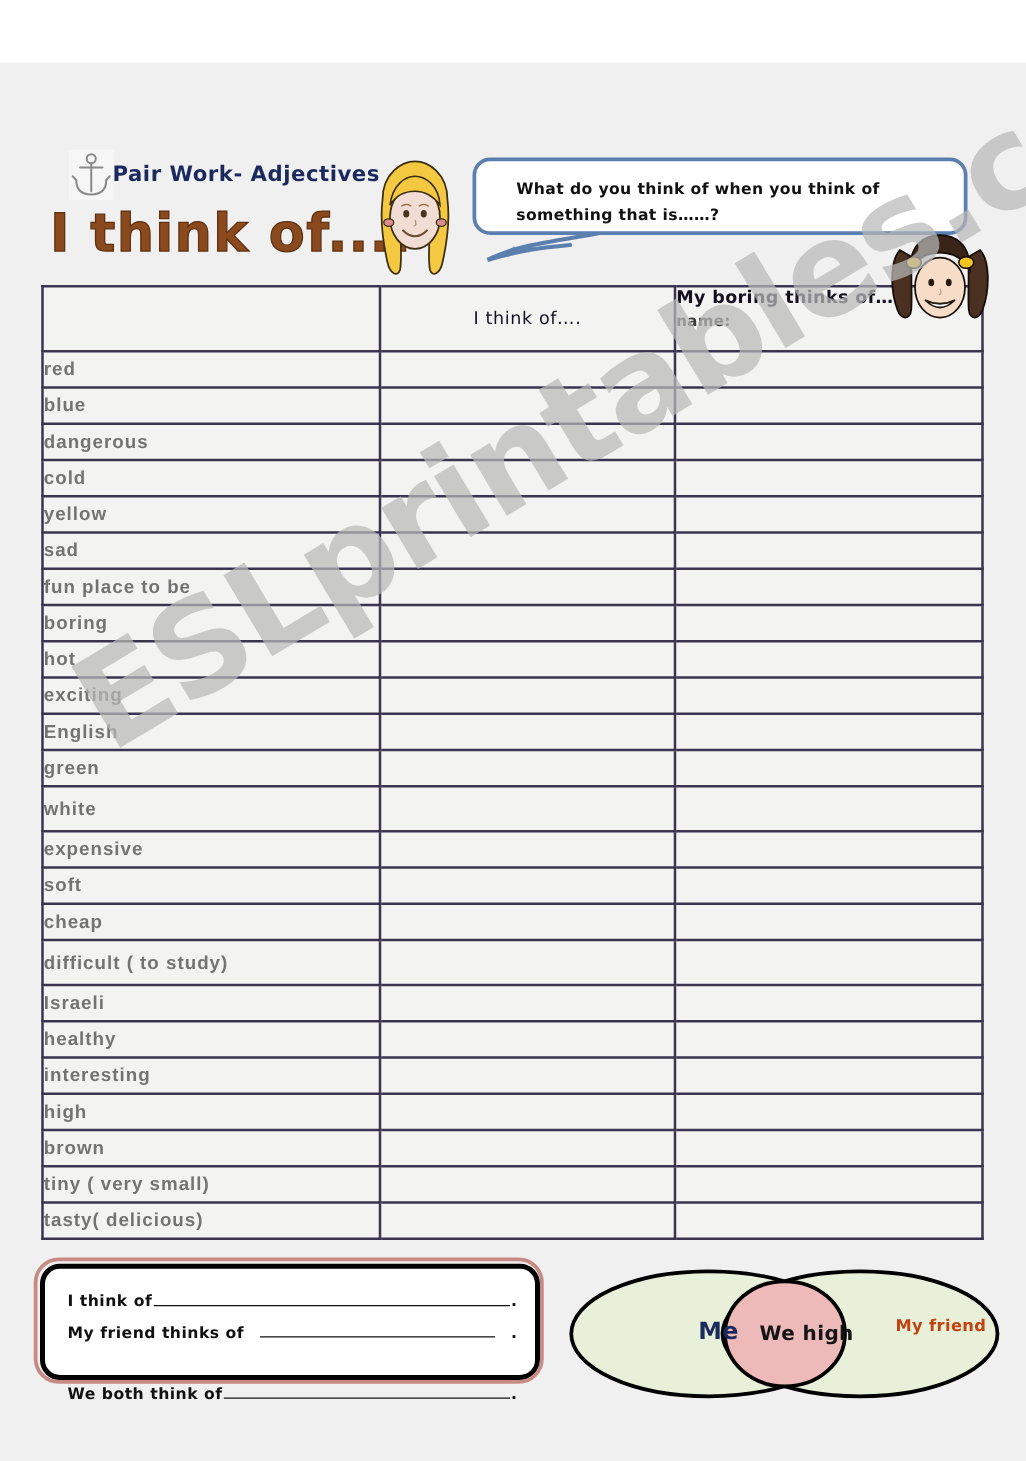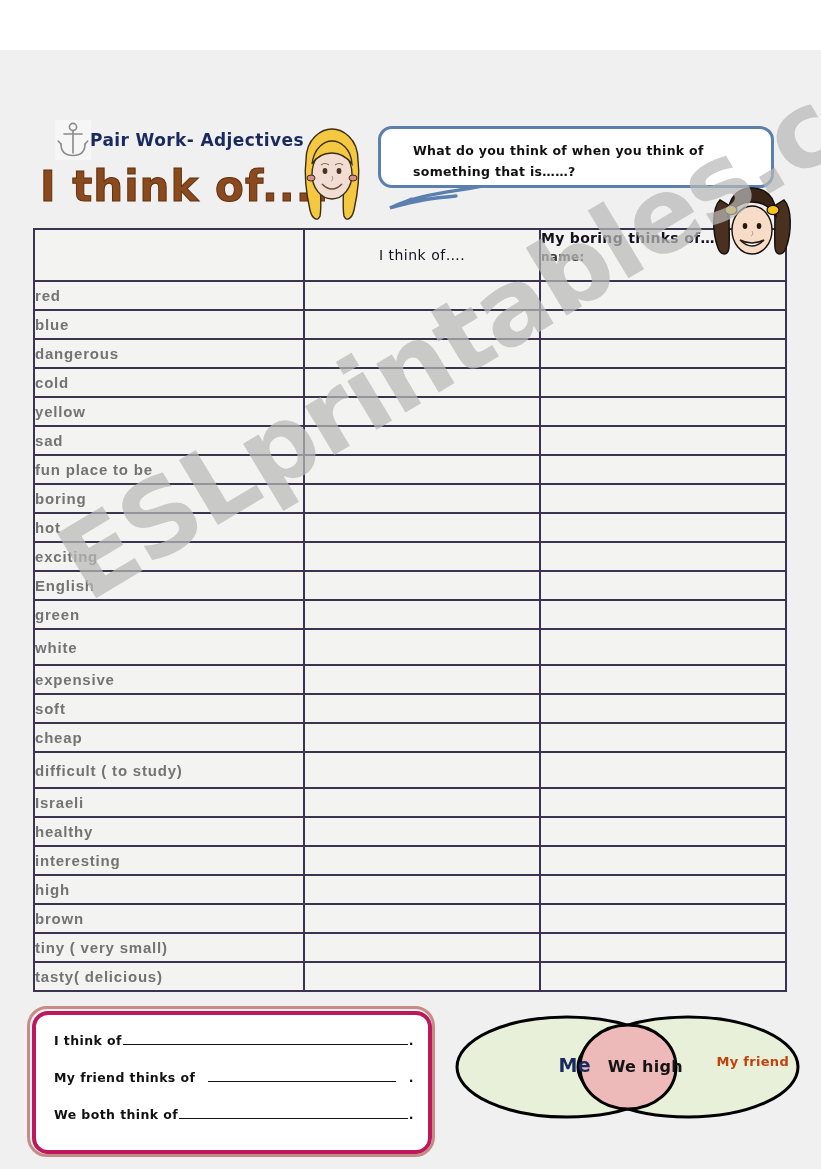--- a/index.html
+++ b/index.html
@@ -164,23 +164,23 @@
     vertical-align: middle;
     white-space: nowrap;
   }
   tr.row-std td { height: 29px; }
   tr.row-tall td { height: 36px; }
 
   
   #sentence-box {
     position: absolute;
     left: 32px; top: 961px;
-    width: 400px; height: 143px;
+    width: 400px; height: 93px;
     background: #ffffff;
-    border: 4px solid #be185d;
+    border: 4px solid #000000;
     border-radius: 16px;
     outline: 2px solid #ffffff;
     outline-offset: -7px;
     z-index: 25;
   }
   #sentence-box::after {
     content: "";
     position: absolute;
     left: -9px; top: -9px;
     width: calc(100% + 10px); height: calc(100% + 10px);
@@ -201,21 +201,21 @@
     letter-spacing: .4px;
     white-space: nowrap;
   }
   .sentence-line .blank {
     flex: 1 1 auto;
     border-bottom: 1.5px solid #111111;
     margin: 0 1px;
     height: 11px;
   }
   #sentence-line-0 { top: 18px; }
-  #sentence-line-1 { top: 55px; gap: 12px; }
+  #sentence-line-1 { top: 43px; gap: 12px; }
   #sentence-line-2 { top: 92px; }
 
   
   #venn {
     position: absolute;
     left: 455px; top: 962px;
     width: 345px; height: 110px;
     z-index: 25;
   }
   .venn-label {

